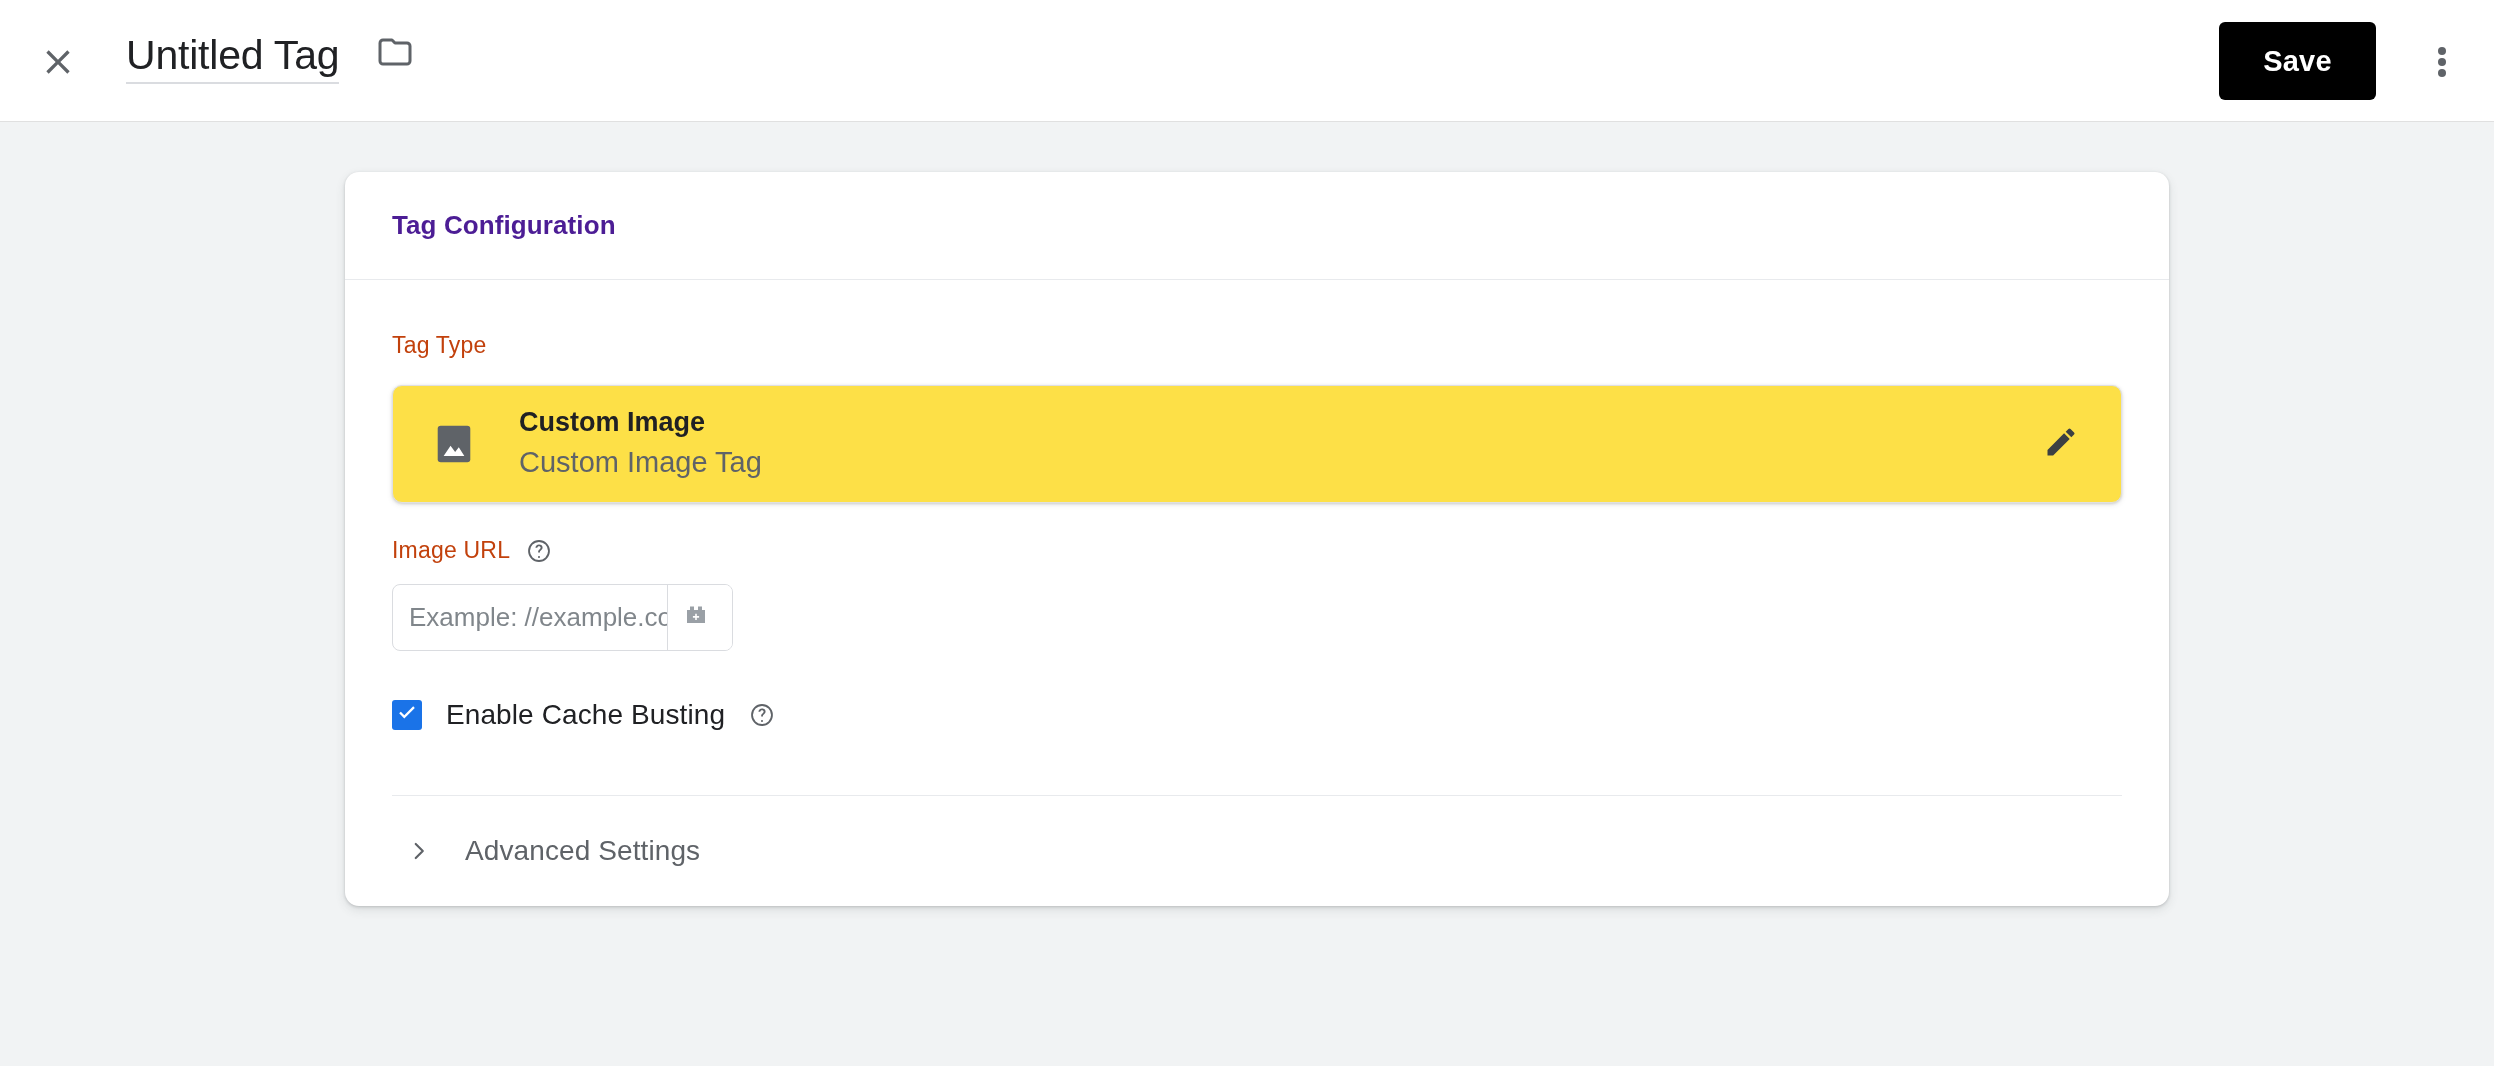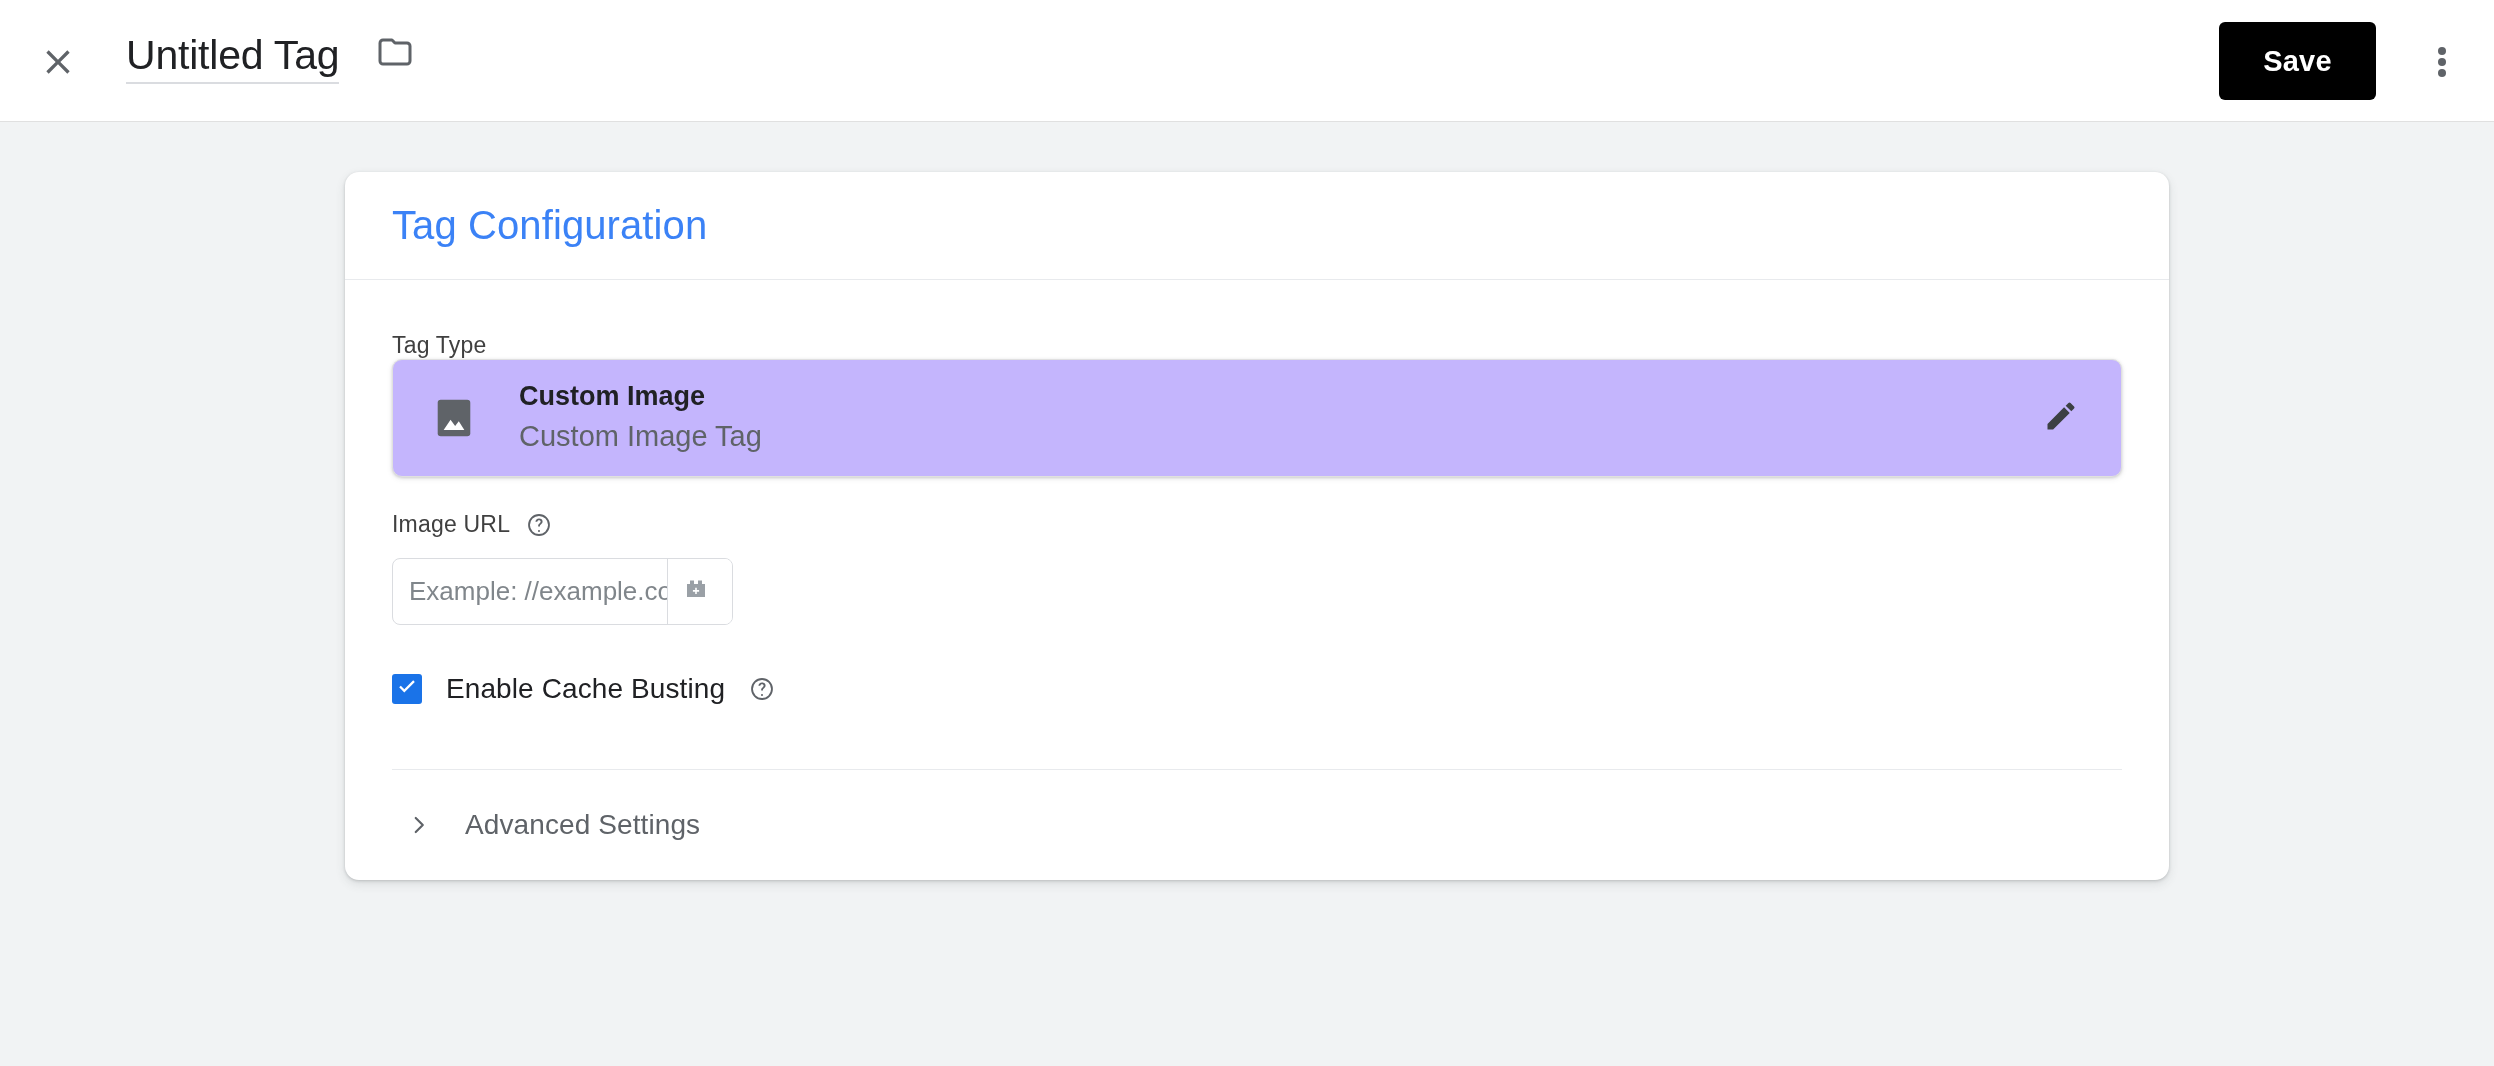--- a/index.html
+++ b/index.html
@@ -102,51 +102,52 @@
   }
   .card-header {
     height: 108px;
     border-bottom: 1px solid #e8eaed;
     display: flex;
     align-items: center;
     padding-left: 47px;
     box-sizing: border-box;
   }
   .card-header-title {
-    font-size: 40px;
-    color: #3b82f6;
-    font-weight: 400;
+    font-size: 26px;
+    color: #4c1d95;
+    font-weight: 700;
     letter-spacing: 0.1px;
   }
 
   .card-body {
     padding: 0 47px 0 47px;
   }
 
   .field-label {
     font-size: 23px;
-    color: #404040;
+    color: #c2410c;
     letter-spacing: 0.2px;
     display: flex;
     align-items: center;
     gap: 16px;
   }
   .sublabel {
     font-size: 23px;
     color: #80868b;
     letter-spacing: 0.2px;
   }
 
   
   .tagtype-label { margin-top: 52px; }
   .tagtype-box {
+    margin-top: 26px;
     height: 118px;
     border: 1px solid #e0e0e0;
     border-radius: 10px;
-    background: #c4b5fd;
+    background: #fde047;
     box-shadow: 0 1px 3px rgba(60,64,67,0.22), 0 2px 6px rgba(60,64,67,0.08);
     display: flex;
     align-items: center;
     padding: 0 36px 0 38px;
     box-sizing: border-box;
     cursor: pointer;
   }
   .tagtype-icon {
     width: 46px; height: 46px;
     flex: 0 0 auto;

